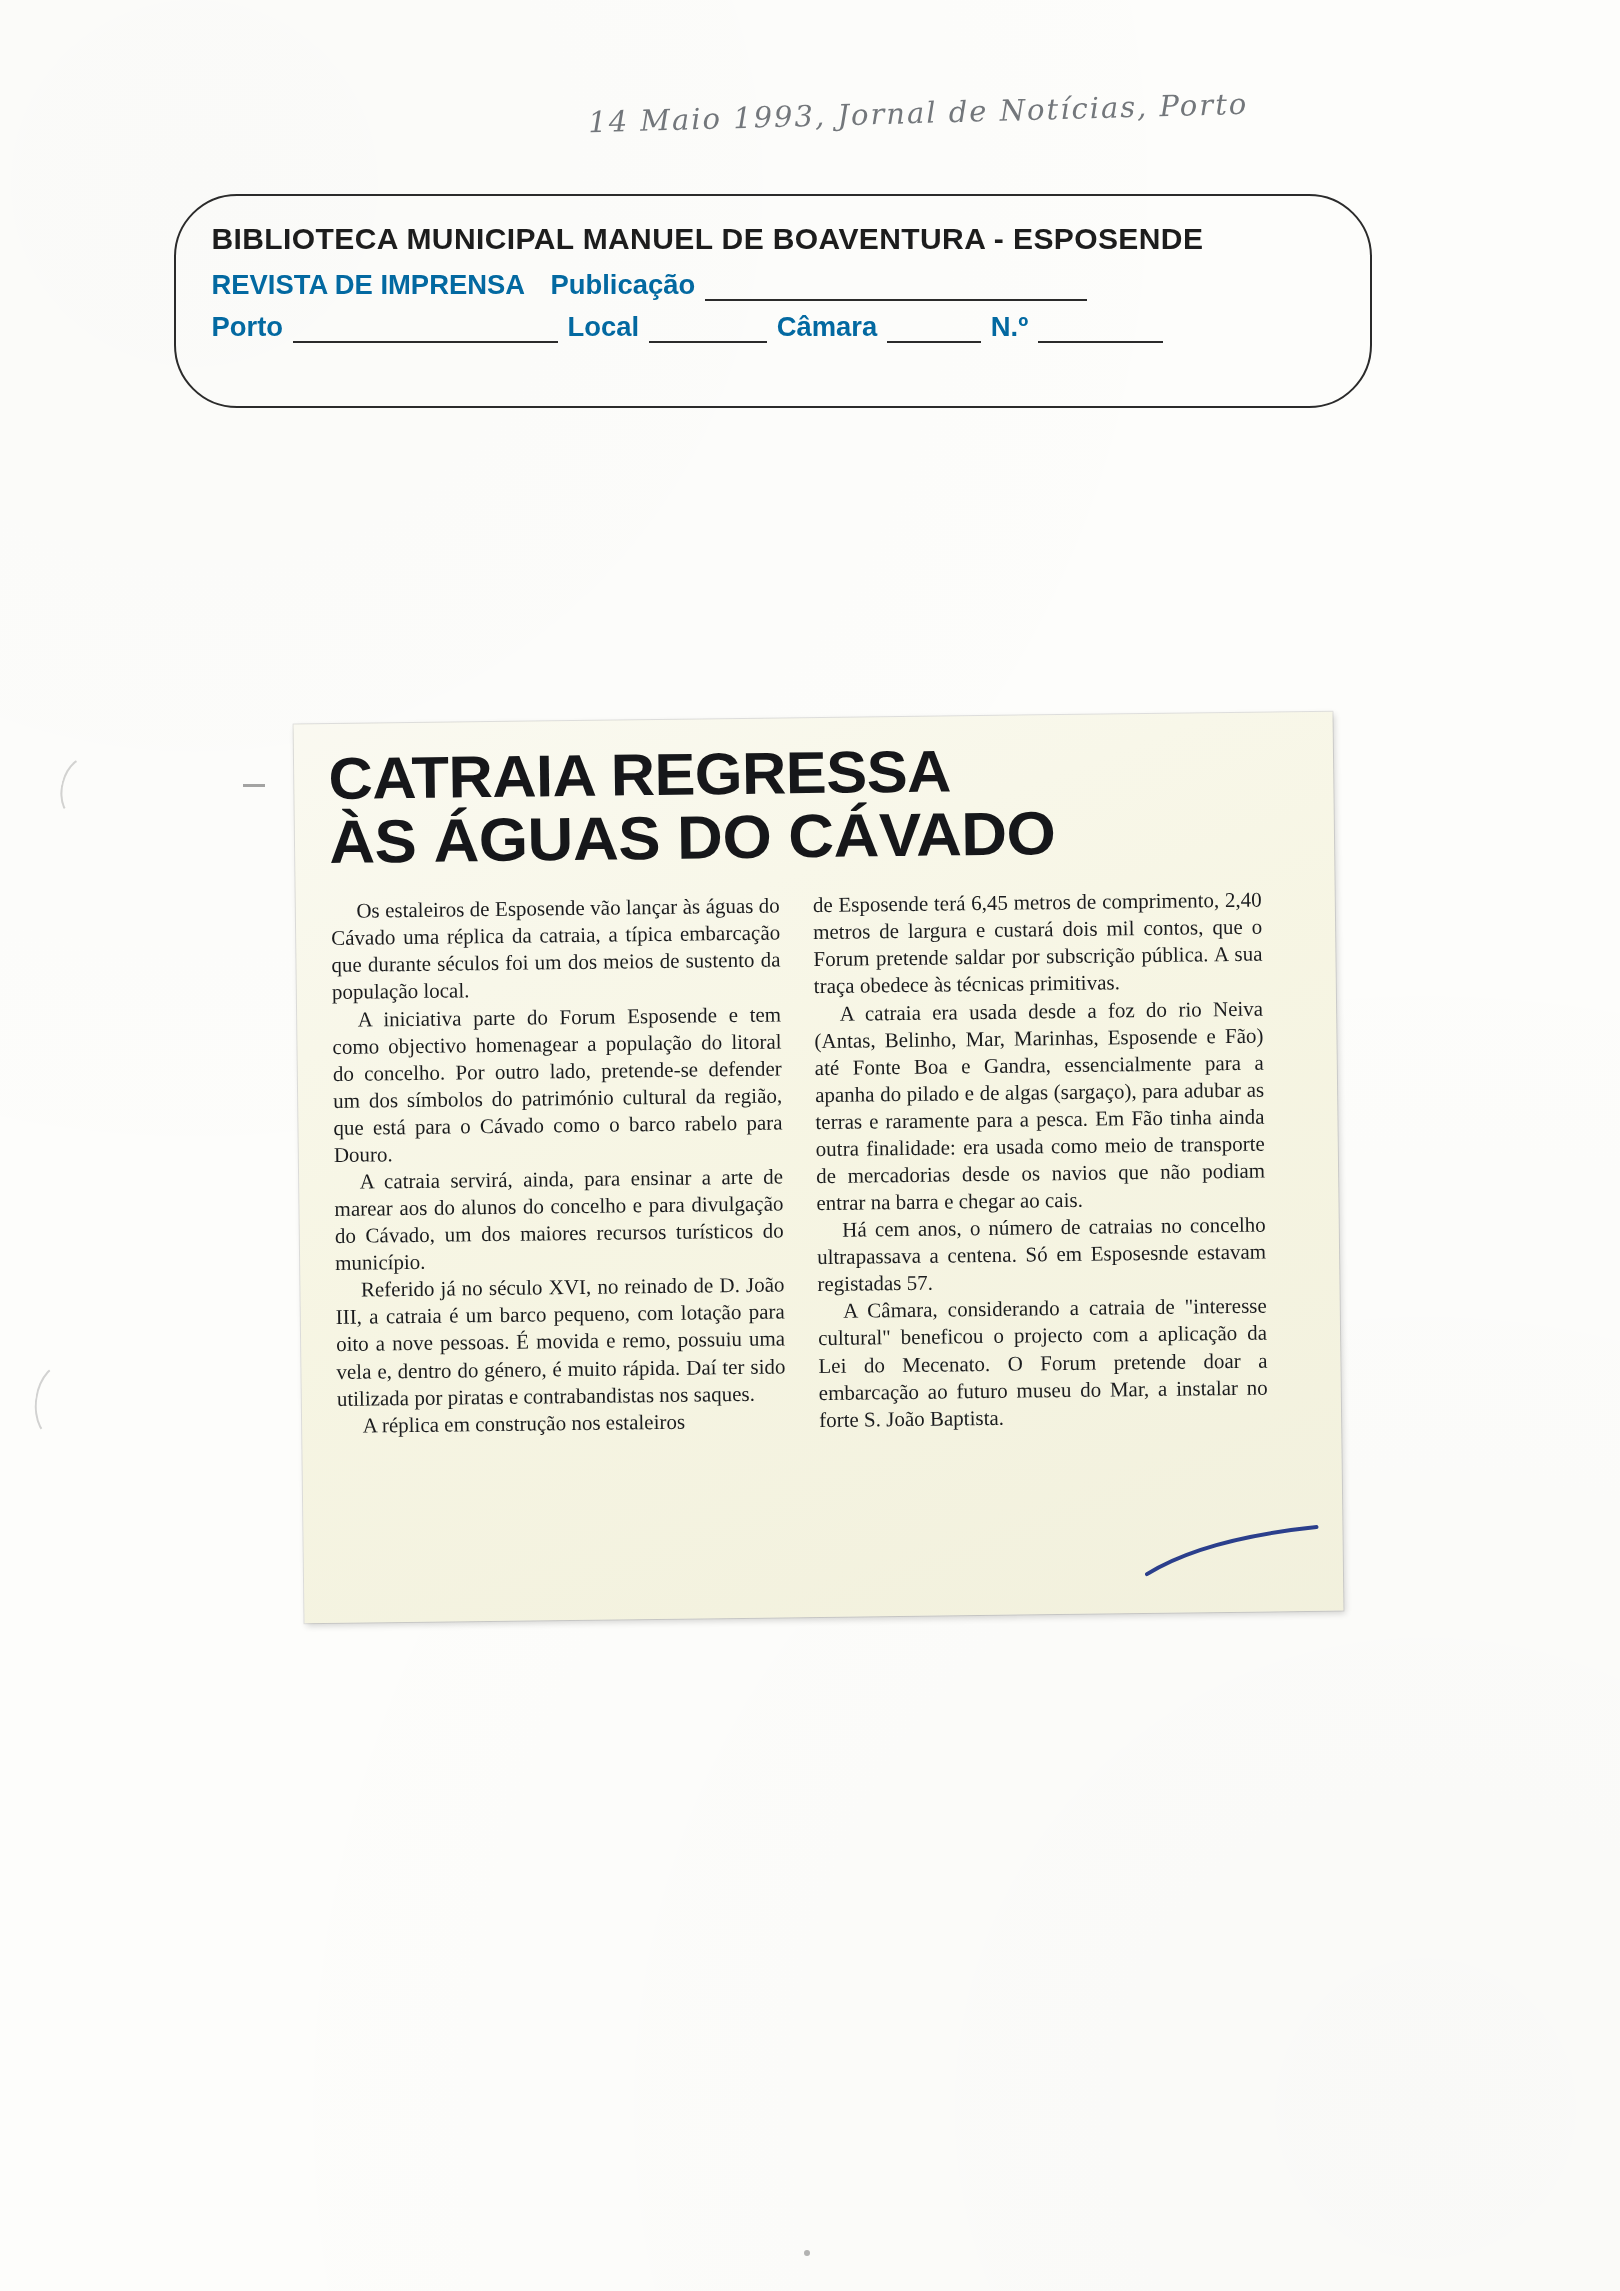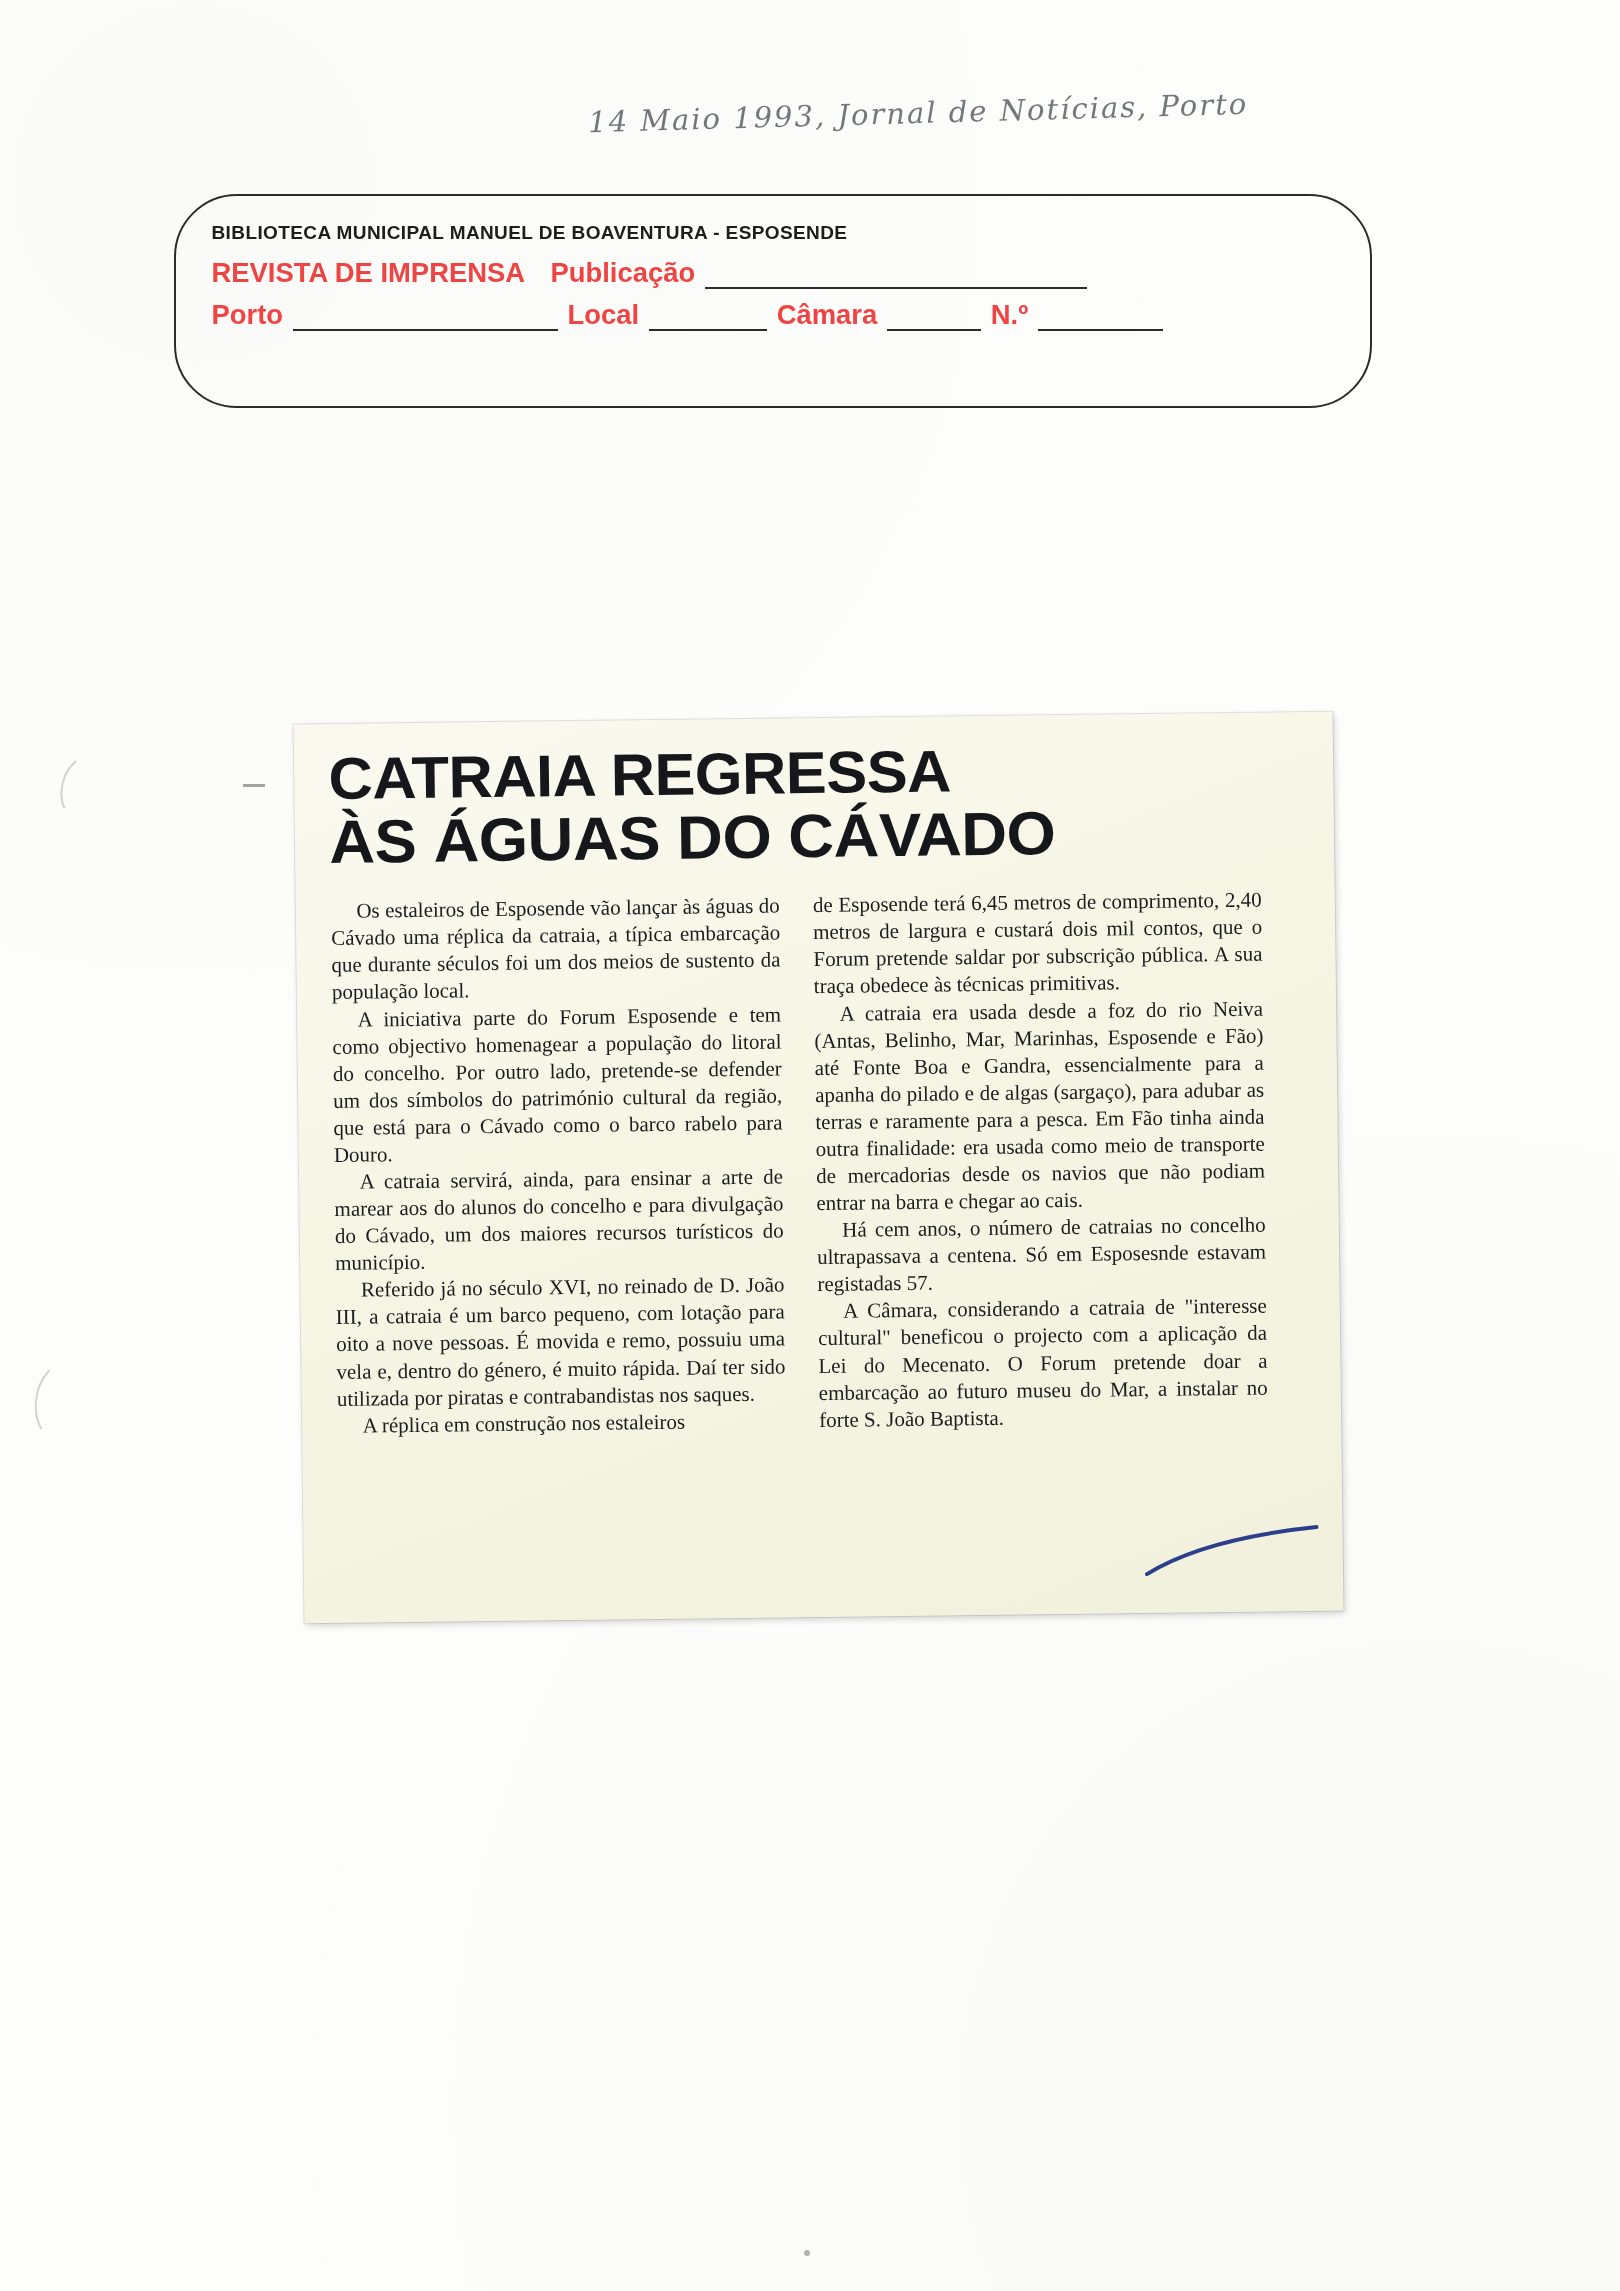--- a/index.html
+++ b/index.html
@@ -57,32 +57,32 @@
   .stamp-inner {
     position: absolute;
     left: 188px;
     top: 204px;
     width: 1176px;
     height: 196px;
     box-sizing: border-box;
     padding: 17.6px 35px 0 23.5px;
   }
   .stamp-title {
-    font-size: 19px;
+    font-size: 30px;
     font-weight: bold;
     color: #1d1d1d;
     letter-spacing: 0.4px;
     white-space: nowrap;
     margin-bottom: 13.7px;
   }
   .stamp-row {
     display: flex;
     align-items: flex-end;
     font-size: 27.4px;
-    color: #ef4444;
+    color: #0369a1;
     margin-bottom: 9.8px;
     white-space: nowrap;
   }
   .stamp-row .lbl-bold {
     font-weight: bold;
     font-size: 27.4px;
   }
   .stamp-row .lbl {
     font-weight: bold;
   }

